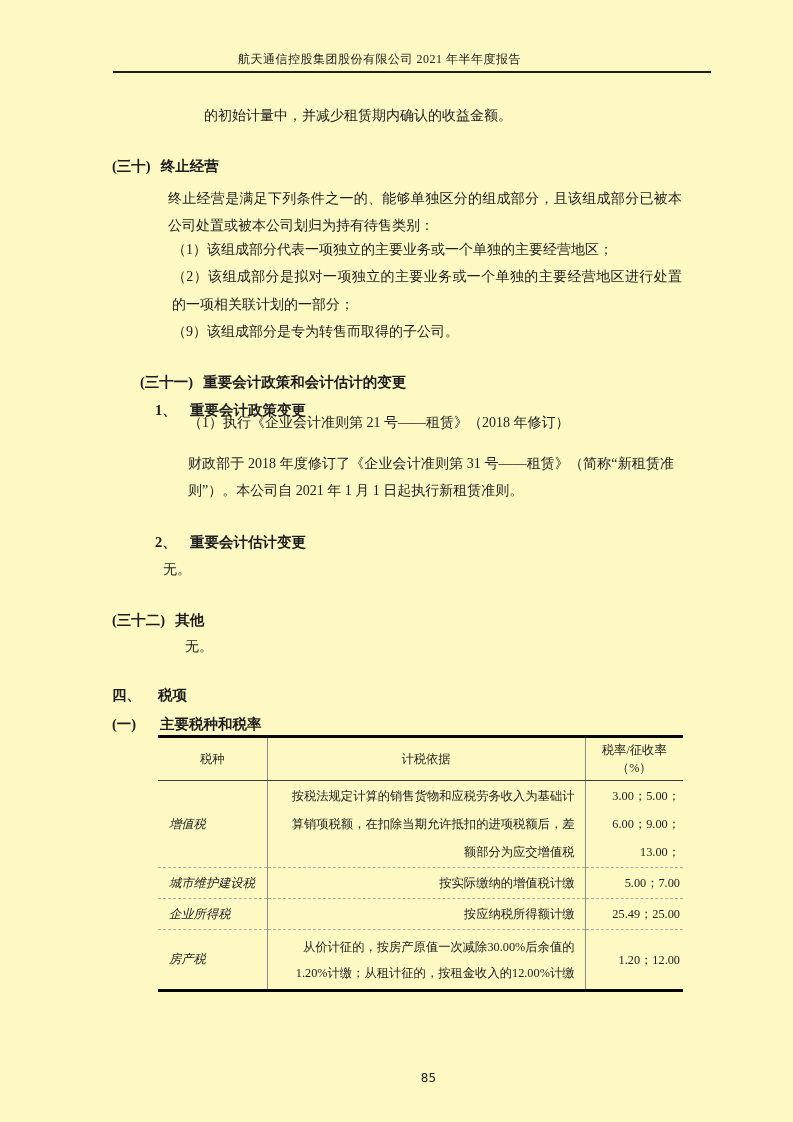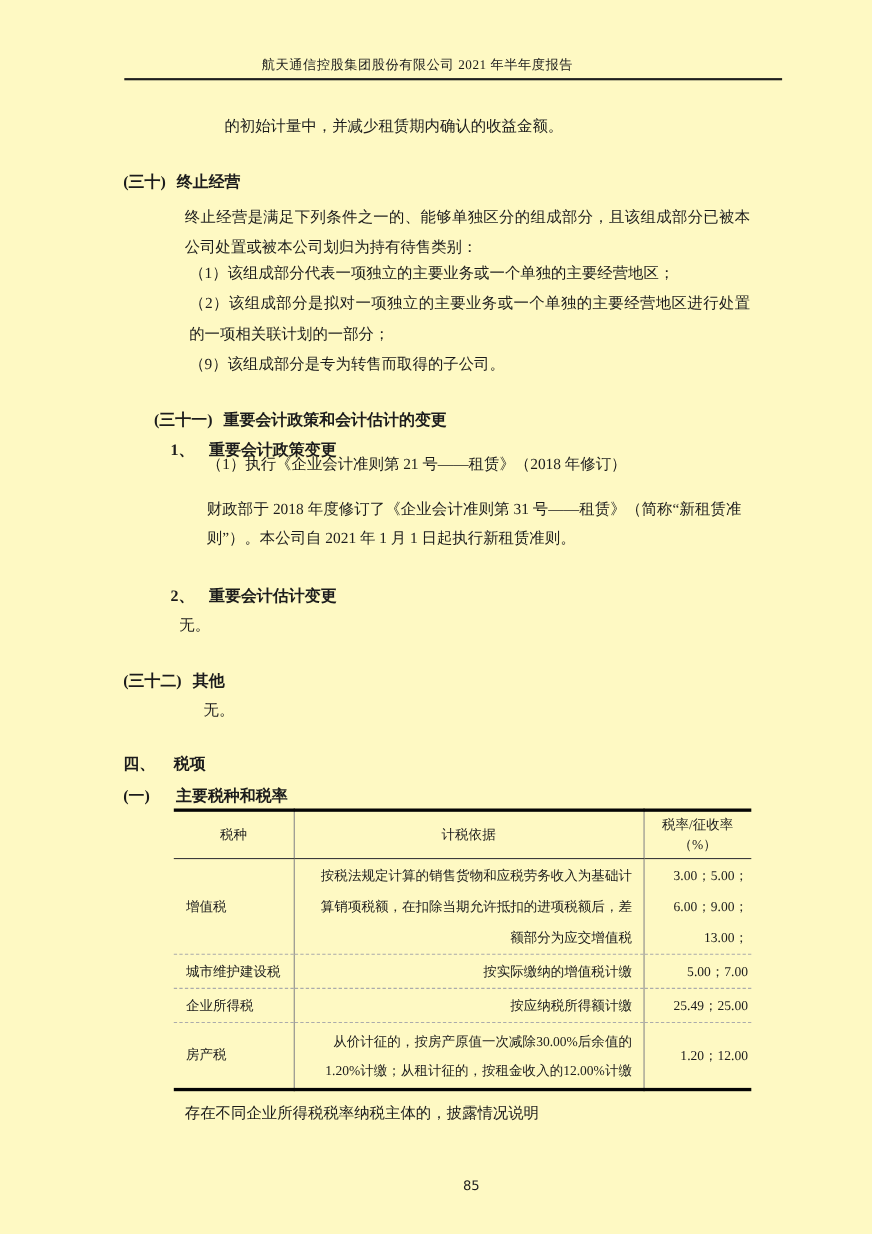--- a/index.html
+++ b/index.html
@@ -22,21 +22,21 @@
 
   table.tax {
     border-collapse:collapse; table-layout:fixed; width:525px;
     font-size:12.3px; color:#1c1c1c;
     border-top:3px solid #050505; border-bottom:3px solid #050505;
   }
   table.tax th, table.tax td { border-left:1px solid #8a8a8a; font-weight:normal; }
   table.tax th:first-child, table.tax td:first-child { border-left:none; }
   tr.head th { border-bottom:1px solid #3c3c3c; text-align:center; vertical-align:middle; height:40px; line-height:18px; }
   tr.sep td { border-top:1px dashed #ababab; }
-  td.c-tax { text-align:left; padding-left:11px; vertical-align:middle; }
+  td.c-tax { text-align:left; padding-left:11px; vertical-align:middle;font-style:italic; }
   td.c-basis { text-align:right; padding-left:12px; padding-right:10px; vertical-align:middle; line-height:28px; }
   td.c-rate { text-align:right; vertical-align:middle; line-height:28px; padding:0 3px; }
   tr.r1 td { height:84px; }
   tr.r2 td, tr.r3 td { height:27px; }
   tr.r4 td { height:57px; }
   tr.r4 td.c-basis { line-height:26px; }
 </style>
 </head>
 <body>
 
@@ -122,17 +122,16 @@
       <td class="c-rate">25.49；25.00</td>
     </tr>
     <tr class="sep r4">
       <td class="c-tax">房产税</td>
       <td class="c-basis just">从价计征的，按房产原值一次减除30.00%后余值的1.20%计缴；从租计征的，按租金收入的12.00%计缴</td>
       <td class="c-rate">1.20；12.00</td>
     </tr>
   </tbody>
     </table>
 
-  <div class="abs para" style="left:168px; top:999px; width:520px;">存在不同企业所得税税率纳税主体的，披露情况说明</div>
 
   <div class="abs pageno" style="left:0; top:1070px; width:793px;">85</div>
 
 </div>
 
 </body></html>

